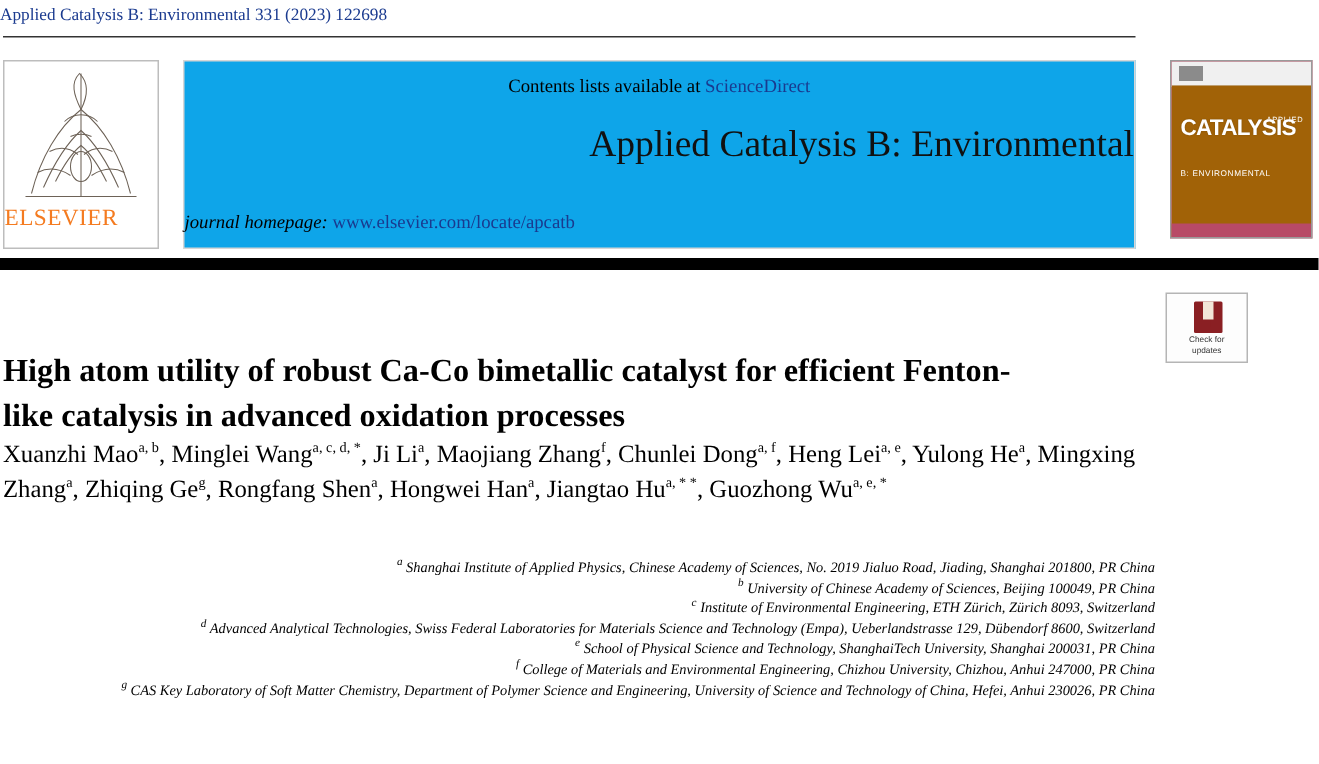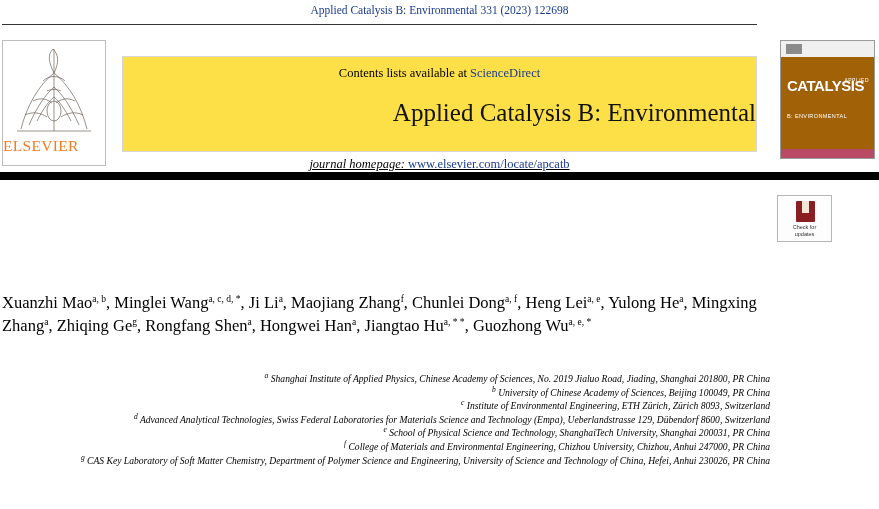--- a/index.html
+++ b/index.html
@@ -20,21 +20,21 @@
     width: 879px;
     height: 509px;
   }
 
   
   .running-head {
     position: absolute;
     top: 4px;
     left: 0;
     width: 879px;
-    text-align: center;
+    text-align: left;
     font-size: 11.5px;
     color: #1a3a8f;
     font-family: "Liberation Serif", serif;
   }
 
   .rule-top {
     position: absolute;
     top: 24px;
     left: 2px;
     width: 755px;
@@ -76,24 +76,24 @@
     color: #f47b20;
     font-family: "Liberation Serif", serif;
     font-size: 15.5px;
     letter-spacing: 0.3px;
     font-weight: normal;
   }
 
   .journal-panel {
     position: absolute;
     left: 120px;
-    top: 16px;
+    top: 0;
     width: 635px;
-    height: 96px;
-    background: #fde047;
+    height: 126px;
+    background: #0ea5e9;
     border: 1px solid #d6d6d6;
     box-sizing: border-box;
   }
   .contents-line {
     position: absolute;
     left: 0; top: 9px; width: 100%;
     text-align: center;
     font-size: 12.5px;
     color: #000;
   }
@@ -105,24 +105,22 @@
     position: absolute;
     left: 0; top: 42px; width: 100%;
     text-align: right;
     font-size: 25px;
     color: #111;
     font-family: "Liberation Serif", serif;
   }
   .homepage-line {
     position: absolute;
     left: 0; top: 100px; width: 100%;
-    text-align: center;
     font-size: 12.5px;
     color: #000;
-    text-decoration: underline;
   }
   .homepage-line .label { font-style: italic; }
   .homepage-line a {
     color: #1a3a8f;
     text-decoration: none;
   }
 
   
   .cover {
     position: absolute;
@@ -372,20 +370,21 @@
   <div class="thick-bar"></div>
 
   <div class="crossmark">
     <div class="book"></div>
     <div class="cm-label">
       <div>Check for</div>
       <div>updates</div>
     </div>
   </div>
 
+  <h1 class="article-title">High atom utility of robust Ca-Co bimetallic catalyst for efficient Fenton-like catalysis in advanced oxidation processes</h1>
 
   <div class="authors"><span>Xuanzhi Mao</span><sup>a, b</sup>, <span>Minglei Wang</span><sup>a, c, d, *</sup>, <span>Ji Li</span><sup>a</sup>, <span>Maojiang Zhang</span><sup>f</sup>, <span>Chunlei Dong</span><sup>a, f</sup>, <span>Heng Lei</span><sup>a, e</sup>, <span>Yulong He</span><sup>a</sup>, <span>Mingxing Zhang</span><sup>a</sup>, <span>Zhiqing Ge</span><sup>g</sup>, <span>Rongfang Shen</span><sup>a</sup>, <span>Hongwei Han</span><sup>a</sup>, <span>Jiangtao Hu</span><sup>a, * *</sup>, <span>Guozhong Wu</span><sup>a, e, *</sup></div>
 
   <div class="affiliations">
       <span class="aff"><span class="mark">a</span> Shanghai Institute of Applied Physics, Chinese Academy of Sciences, No. 2019 Jialuo Road, Jiading, Shanghai 201800, PR China</span>
       <span class="aff"><span class="mark">b</span> University of Chinese Academy of Sciences, Beijing 100049, PR China</span>
       <span class="aff"><span class="mark">c</span> Institute of Environmental Engineering, ETH Zürich, Zürich 8093, Switzerland</span>
       <span class="aff"><span class="mark">d</span> Advanced Analytical Technologies, Swiss Federal Laboratories for Materials Science and Technology (Empa), Ueberlandstrasse 129, Dübendorf 8600, Switzerland</span>
       <span class="aff"><span class="mark">e</span> School of Physical Science and Technology, ShanghaiTech University, Shanghai 200031, PR China</span>
       <span class="aff"><span class="mark">f</span> College of Materials and Environmental Engineering, Chizhou University, Chizhou, Anhui 247000, PR China</span>

